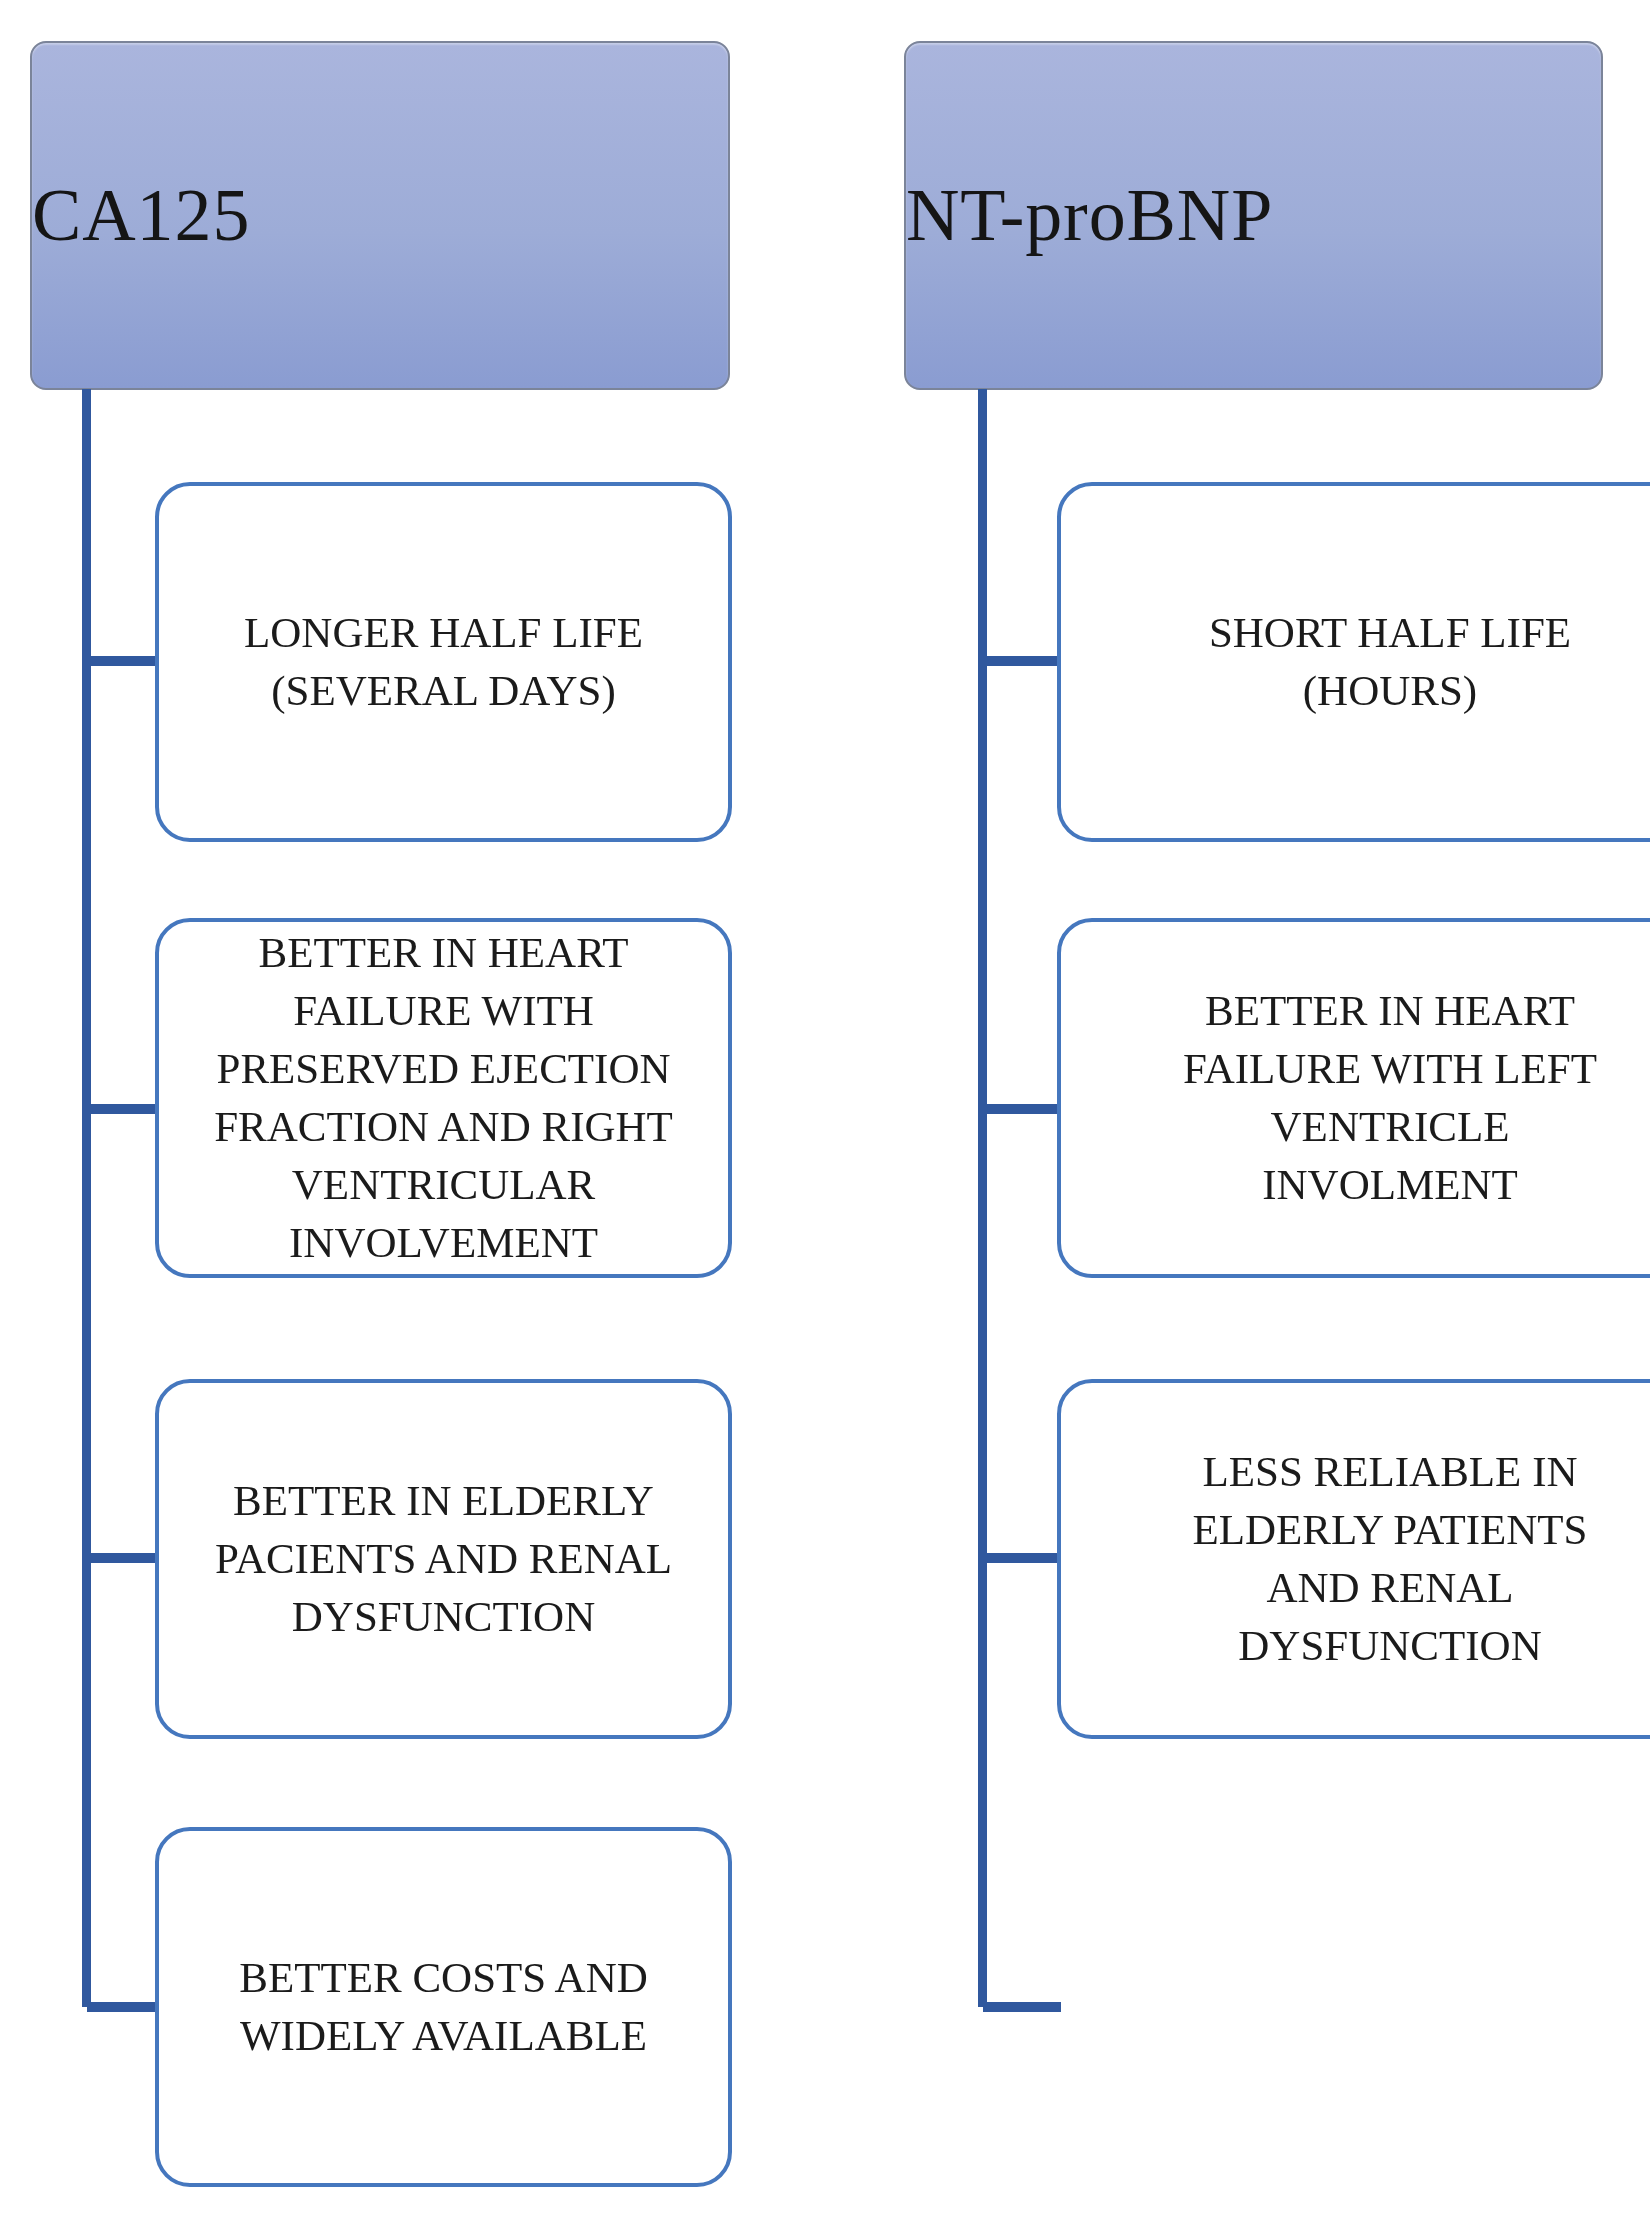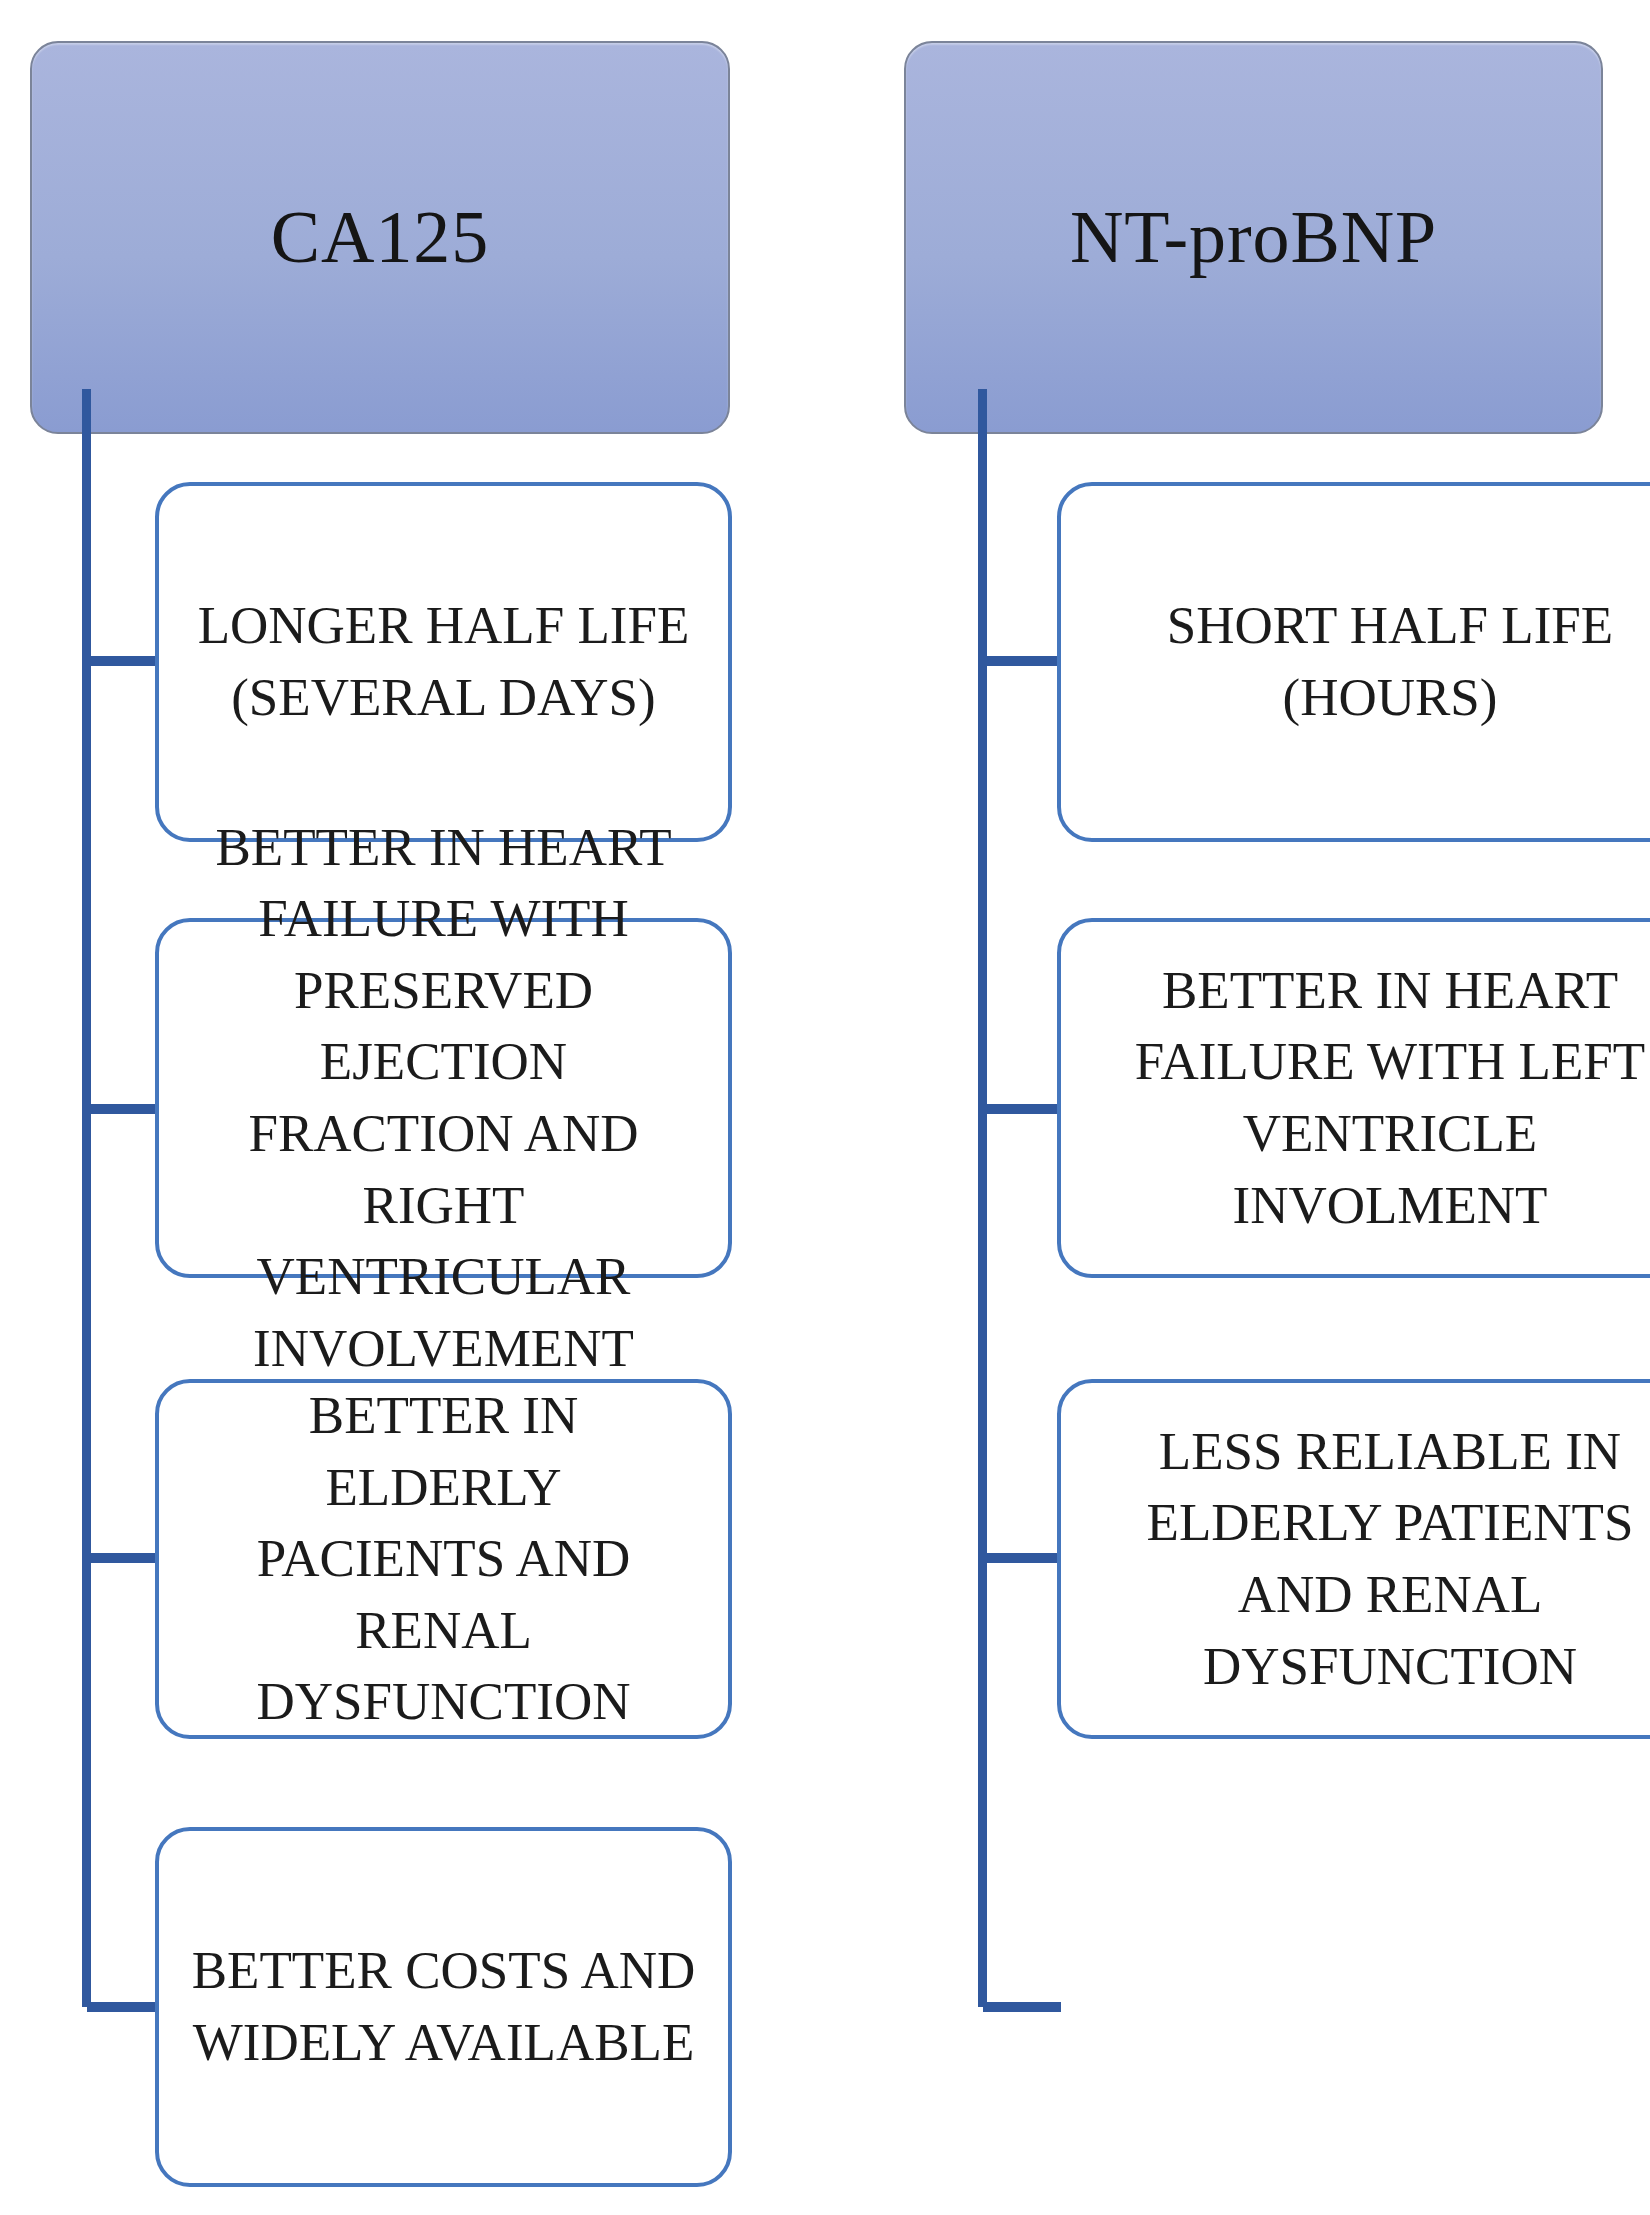--- a/index.html
+++ b/index.html
@@ -8,31 +8,31 @@
     width:1650px;
     height:2216px;
     background:#ffffff;
     overflow:hidden;
     font-family:"Liberation Serif","DejaVu Serif",serif;
   }
   
   .header-box{
     position:absolute;
     top:41px;
-    height:393px;
+    height:349px;
     box-sizing:border-box;
     border:2.8px solid var(--header-border,#7b8499);
-    border-radius:28px;
+    border-radius:16px;
     background:linear-gradient(180deg,
       var(--header-fill-top,#aab5dd) 0%,
       var(--header-fill-mid,#9dacd7) 55%,
       var(--header-fill-bottom,#8a9cd1) 100%);
     display:flex;
     align-items:center;
-    justify-content:center;
+    justify-content:flex-start;
     box-shadow:inset 0 1.8px 1.8px rgba(255,255,255,0.35);
   }
   .header-box.left{left:30px;width:700px;}
   .header-box.right{left:904px;width:699px;}
   .header-label{
     font-size:74px;
     color:#151515;
     letter-spacing:0.9px;
   }
   
@@ -69,21 +69,21 @@
     justify-content:center;
     text-align:center;
   }
   .item-box.left{left:155px;width:577px;}
   .item-box.right{left:1057px;width:666px;}
   .item-box.r1{top:482px;}
   .item-box.r2{top:918px;}
   .item-box.r3{top:1379px;}
   .item-box.r4{top:1827px;}
   .item-text{
-    font-size:53px;
+    font-size:43px;
     line-height:1.35;
     color:var(--text,#1b1b1b);
     white-space:pre-line;
     padding:0 28px;
   }
 </style>
 </head>
 <body>
 
 <div class="canvas">

